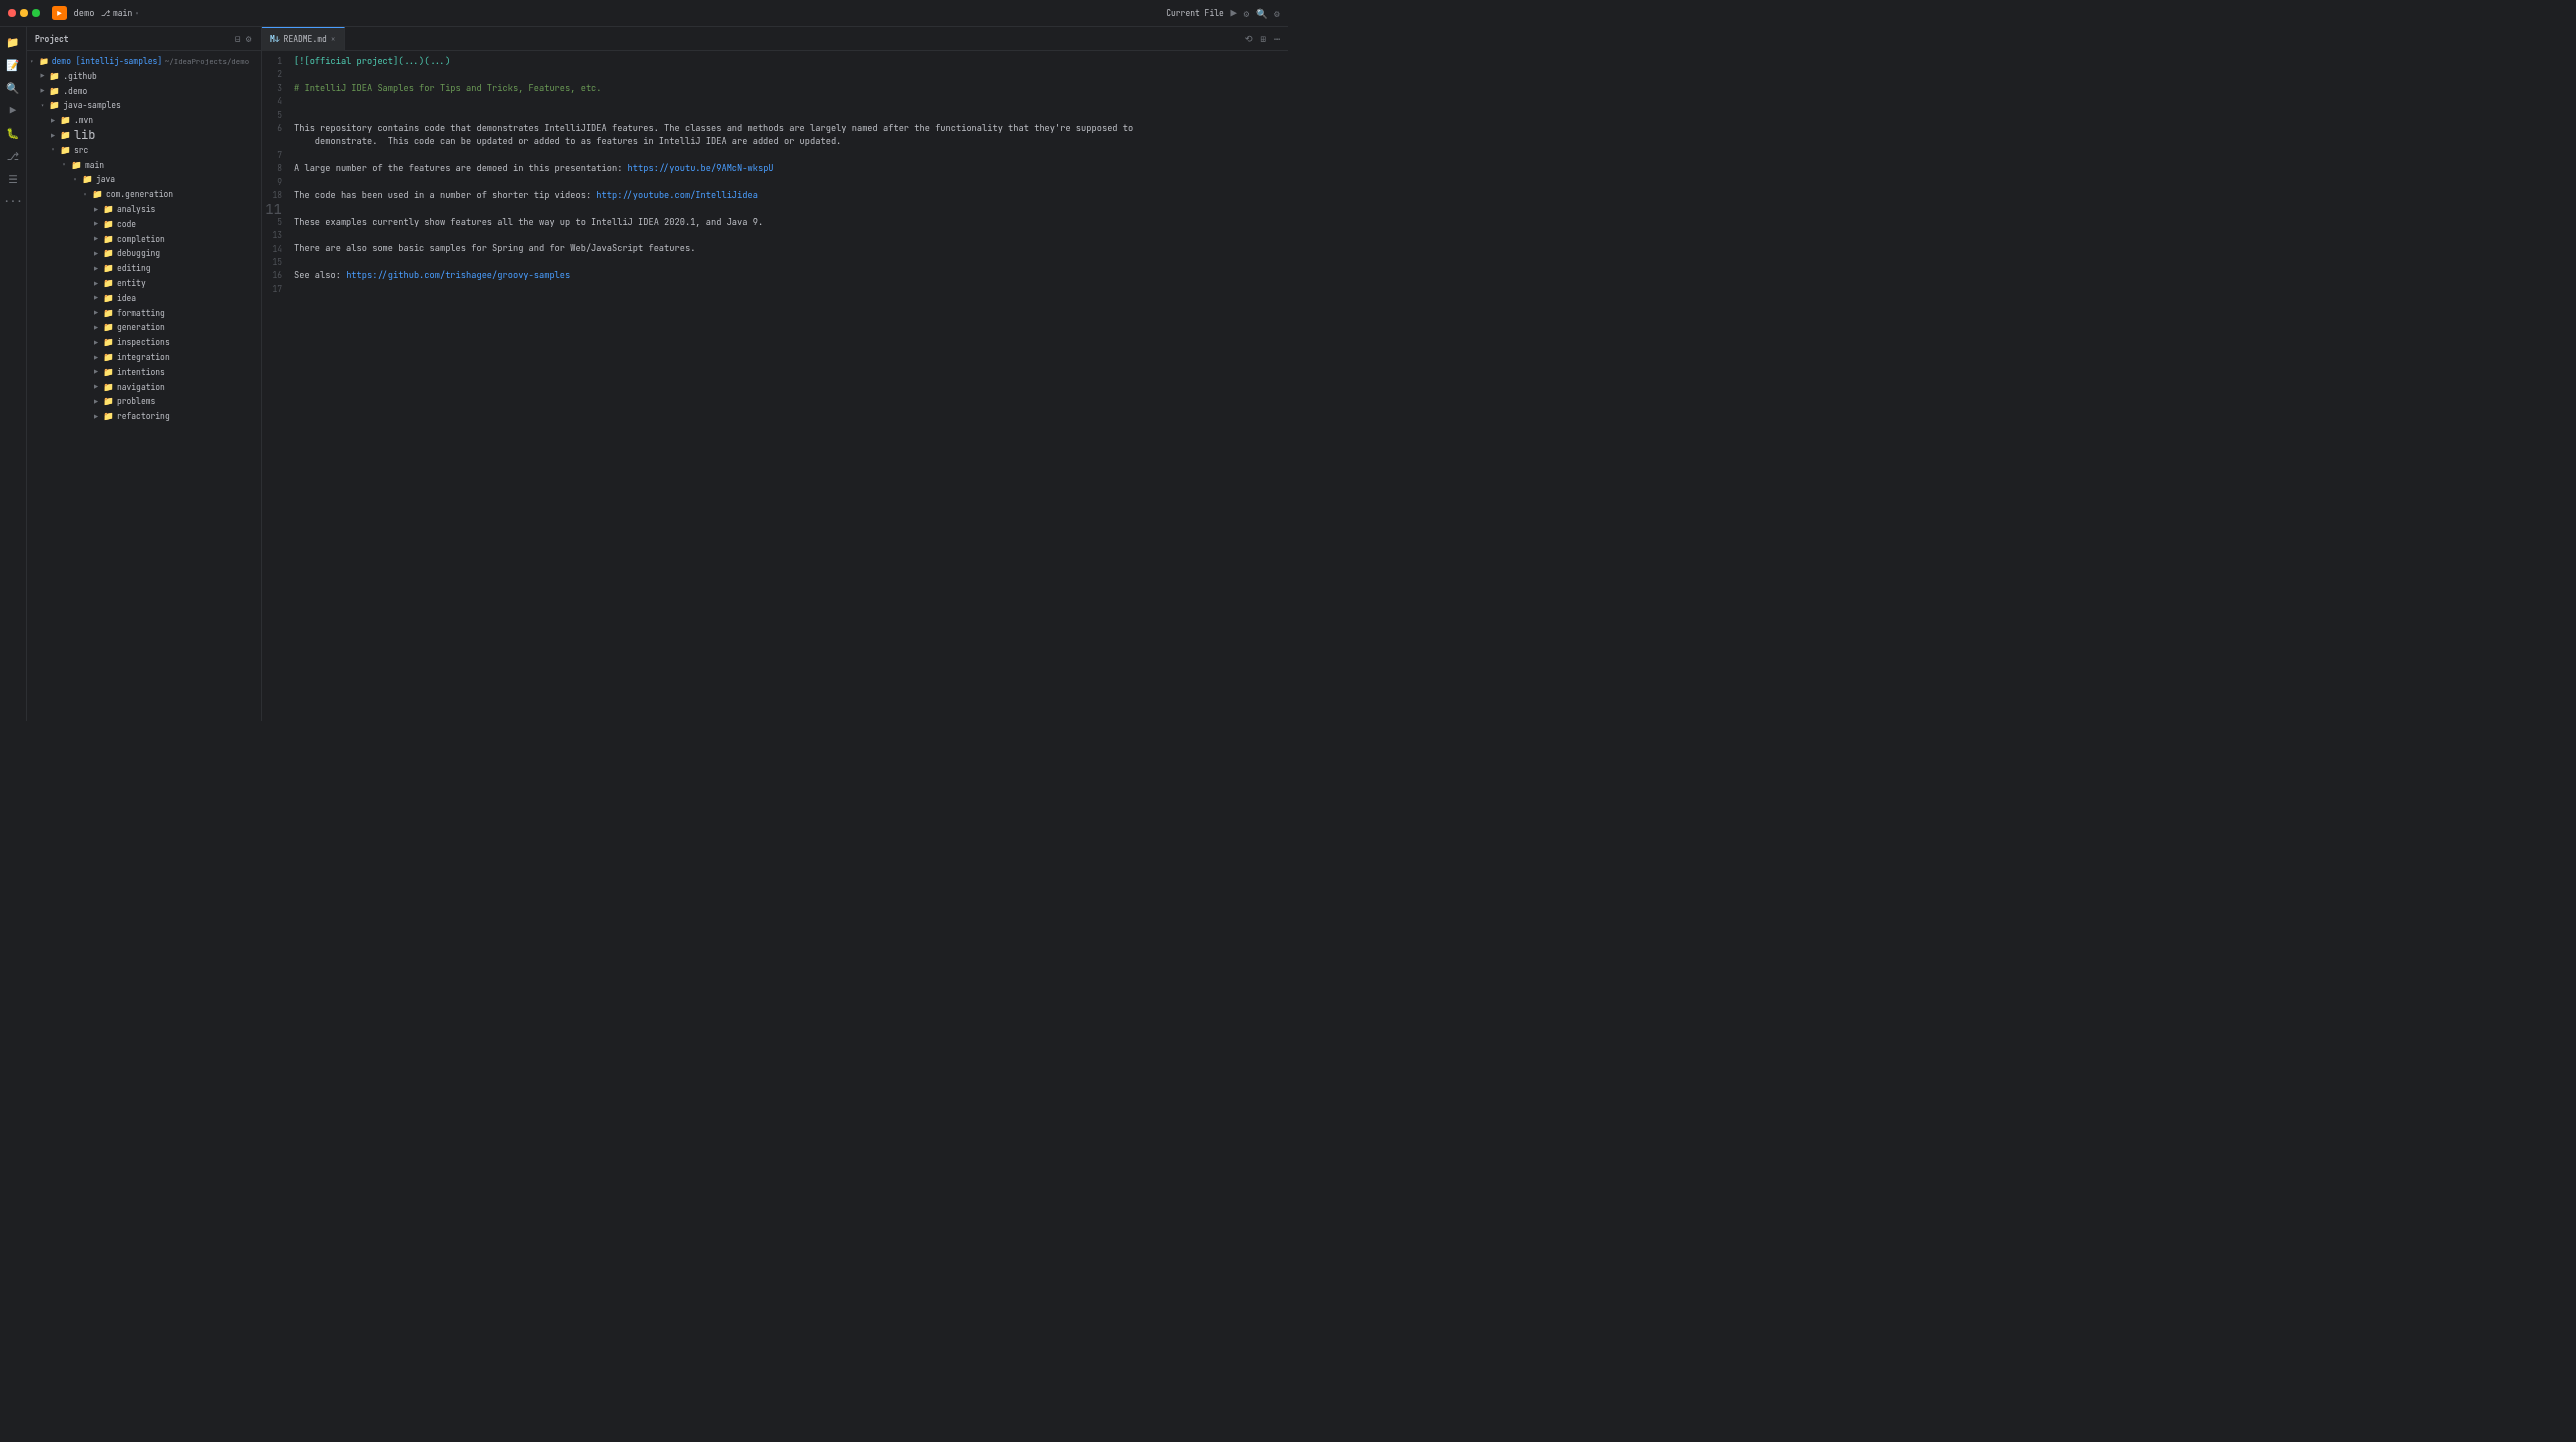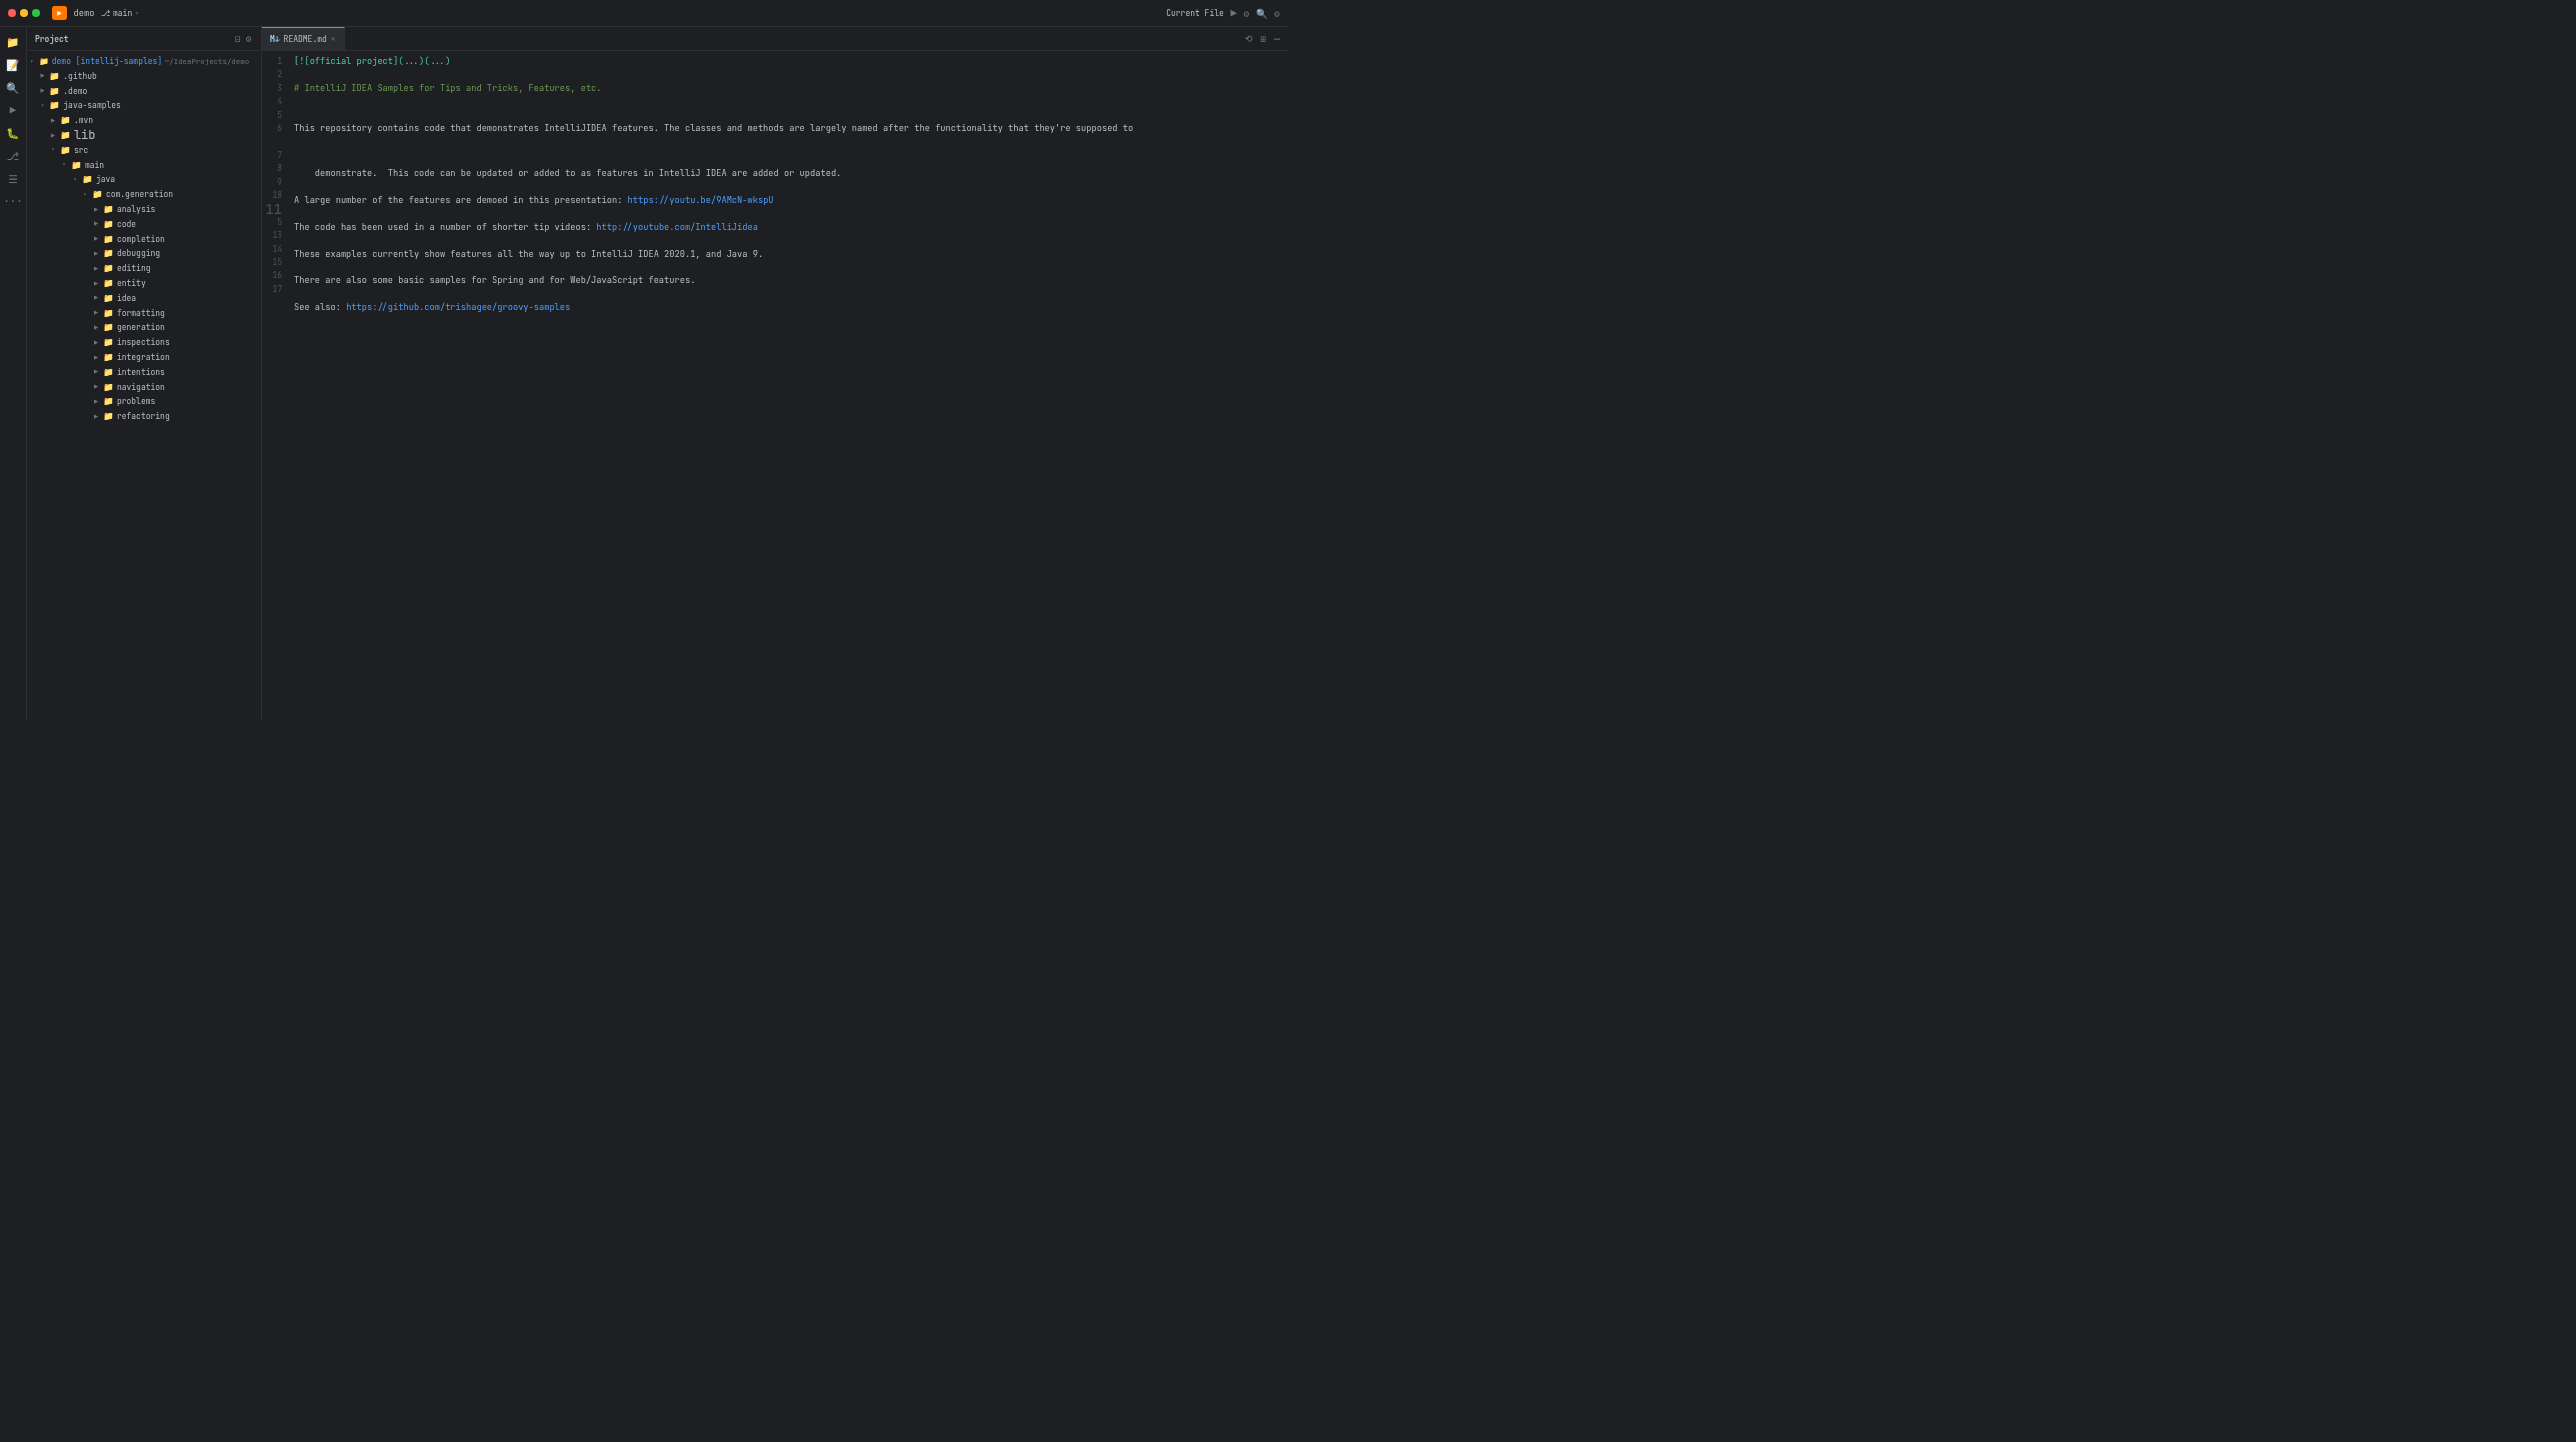--- a/index.html
+++ b/index.html
@@ -290,21 +290,21 @@
           <div style="height:13.4px; padding-right:4px; font-size:8px; color:#4e5157; line-height:13.4px;">17</div>
         </div>
 
         <div style="flex:1; padding:4px 8px; overflow:auto; font-size:8.7px;">
           <div style="height:13.4px; line-height:13.4px; white-space:pre; color:#4ec9b0;">[![official project](...)(...)  </div>
           <div style="height:13.4px; line-height:13.4px;"> </div>
           <div style="height:13.4px; line-height:13.4px; white-space:pre; color:#6a9955;"># IntelliJ IDEA Samples for Tips and Tricks, Features, etc.</div>
           <div style="height:13.4px; line-height:13.4px;"> </div>
           <div style="height:13.4px; line-height:13.4px;"> </div>
           <div style="height:13.4px; line-height:13.4px; white-space:pre; color:#bcbec4;">This repository contains code that demonstrates IntelliJIDEA features. The classes and methods are largely named after the functionality that they're supposed to</div>
-          <div style="height:13.4px; line-height:13.4px; white-space:pre; color:#bcbec4;margin-top:32px;">    demonstrate.  This code can be updated or added to as features in IntelliJ IDEA are added or updated.</div>
+          <div style="height:13.4px; line-height:13.4px; white-space:pre; color:#bcbec4;">    demonstrate.  This code can be updated or added to as features in IntelliJ IDEA are added or updated.</div>
           <div style="height:13.4px; line-height:13.4px;"> </div>
           <div style="height:13.4px; line-height:13.4px; white-space:pre; color:#bcbec4;">A large number of the features are demoed in this presentation: <a class="code-link" href="#">https://youtu.be/9AMcN-wkspU</a></div>
           <div style="height:13.4px; line-height:13.4px;"> </div>
           <div style="height:13.4px; line-height:13.4px; white-space:pre; color:#bcbec4;">The code has been used in a number of shorter tip videos: <a class="code-link" href="#">http://youtube.com/IntelliJidea</a></div>
           <div style="height:13.4px; line-height:13.4px;"> </div>
           <div style="height:13.4px; line-height:13.4px; white-space:pre; color:#bcbec4;">These examples currently show features all the way up to IntelliJ IDEA 2020.1, and Java 9.</div>
           <div style="height:13.4px; line-height:13.4px;"> </div>
           <div style="height:13.4px; line-height:13.4px; white-space:pre; color:#bcbec4;">There are also some basic samples for Spring and for Web/JavaScript features.</div>
           <div style="height:13.4px; line-height:13.4px;"> </div>
           <div style="height:13.4px; line-height:13.4px; white-space:pre; color:#bcbec4;">See also: <a class="code-link" href="#">https://github.com/trishagee/groovy-samples</a></div>

